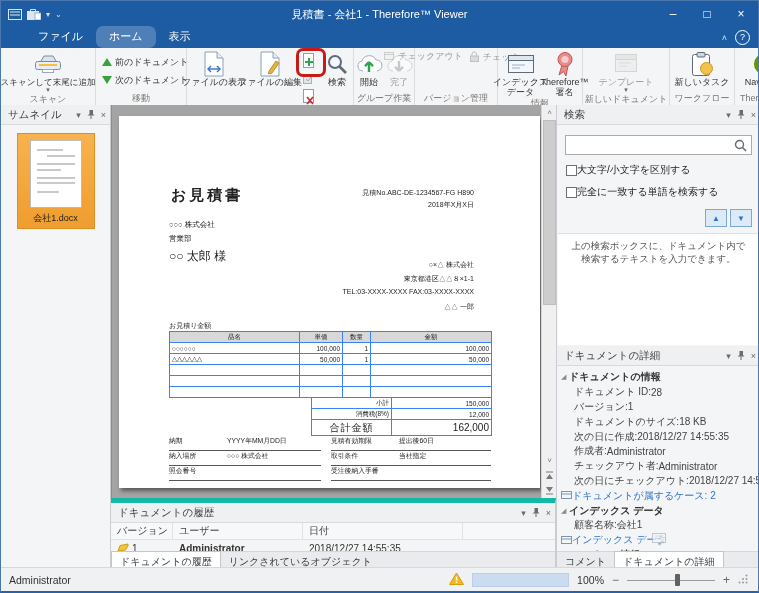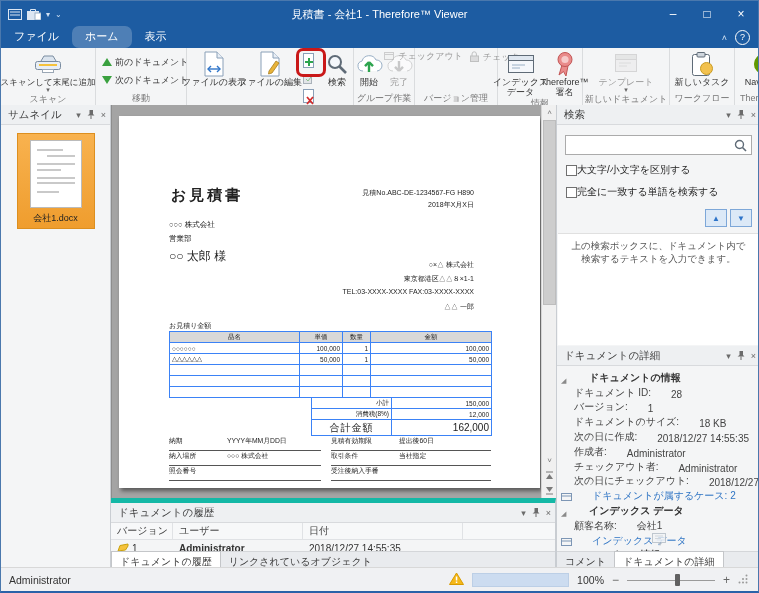--- a/index.html
+++ b/index.html
@@ -6,21 +6,21 @@
   .window{position:relative;width:759px;height:593px;background:#f3f4f5;border:1px solid #4a78ad;border-bottom:2px solid #2a62a8;box-sizing:border-box;overflow:hidden;font-size:11px;color:#333;}
   
   .titlebar{position:absolute;left:0;top:0;right:0;height:26px;background:#1d5ca2;display:flex;align-items:center;}
   .qat{display:flex;align-items:center;gap:5px;padding-left:7px;}
   .qat .qico{display:inline-flex;}
   .qat .qdd{color:#cfe0f2;font-size:8px;}
   .title{position:absolute;left:0;right:0;text-align:center;color:#fff;font-size:11px;pointer-events:none;}
   .wincontrols{margin-left:auto;display:flex;height:26px;}
   .wc{width:34px;display:flex;align-items:center;justify-content:center;color:#fff;font-size:12px;}
   
-  .tabrow{position:absolute;left:0;top:26px;right:0;height:21px;background:#1d5ca2;display:flex;align-items:flex-end;}
+  .tabrow{position:absolute;left:0;top:26px;right:0;height:21px;background:#1d5ca2;display:flex;align-items:flex-end;padding-left:24px;}
   .tab{color:#fff;font-size:11px;padding:3px 13px 4px 13px;}
   .tab.active{background:rgba(255,255,255,.22);border-radius:7px;}
   .tabspacer{flex:1;}
   .collapse{color:#cfe0f2;font-size:9px;padding:0 8px 5px 0;}
   .helpbtn{width:13px;height:13px;border:1px solid #fff;border-radius:50%;color:#fff;font-size:9px;line-height:13px;text-align:center;margin:0 8px 3px 0;}
   
   .ribbon{position:absolute;left:0;top:47px;right:0;height:57px;background:#f4f5f6;border-bottom:1px solid #d0d2d4;display:flex;overflow:hidden;}
   .rgroup{position:relative;border-right:1px solid #dadcde;display:flex;flex-direction:column;flex:0 0 auto;}
   .rbody{flex:1;display:flex;align-items:flex-start;justify-content:center;padding-top:2px;}
   .glabel{height:13px;line-height:12px;text-align:center;font-size:9px;color:#777;white-space:nowrap;overflow:hidden;}
@@ -77,21 +77,21 @@
   .sinput{margin:10px 8px 0 8px;height:20px;background:#fff;border:1px solid #ababab;display:flex;align-items:center;box-sizing:border-box;}
   .sinput input{flex:1;border:none;outline:none;height:16px;font-size:10px;padding-left:4px;background:transparent;}
   .cbrow{display:flex;align-items:center;margin:8px 0 0 9px;font-size:10px;color:#222;}
   .cbox{width:9px;height:9px;border:1px solid #707070;background:#fff;display:inline-block;}
   .navbtns{display:flex;justify-content:flex-end;gap:3px;margin:10px 8px 4px 0;}
   .navbtn{width:20px;height:16px;background:#dce9f7;border:1px solid #7da7d8;color:#2e74c9;font-size:8px;display:flex;align-items:center;justify-content:center;}
   .hintbox{position:absolute;left:1px;right:1px;top:128px;bottom:1px;background:#fff;border-top:1px solid #e0e0e0;}
   .hintbox div{padding:6px 10px;font-size:9.5px;color:#555;text-align:center;line-height:1.35;}
   .detailpane{position:absolute;left:0;top:241px;right:0;bottom:0;}
   .tree{padding:4px 2px 0 4px;font-size:10px;color:#444;}
-  .trow{height:14.8px;display:flex;align-items:flex-end;gap:20px;white-space:nowrap;overflow:hidden;}
+  .trow{height:14.8px;display:flex;align-items:center;gap:0;white-space:nowrap;overflow:hidden;}
   .texp{color:#8a8a8a;font-size:7px;width:8px;}
   .tsec{font-weight:bold;color:#333;}
   .tind{padding-left:13px;}
   .tlink{color:#2e74c4;}
   .artifact{position:absolute;left:92px;bottom:22px;opacity:.75;}
   
   .statusbar{position:absolute;left:0;right:0;bottom:0;height:23px;background:#f0f1f3;border-top:1px solid #d8d8d8;display:flex;align-items:center;font-size:10.5px;color:#333;}
   .statusbar .uname{padding-left:8px;}
   .sright{margin-left:auto;display:flex;align-items:center;gap:8px;padding-right:10px;}
   .bluebar{width:95px;height:12px;background:#ccdcf0;border:1px solid #bccfe6;}

